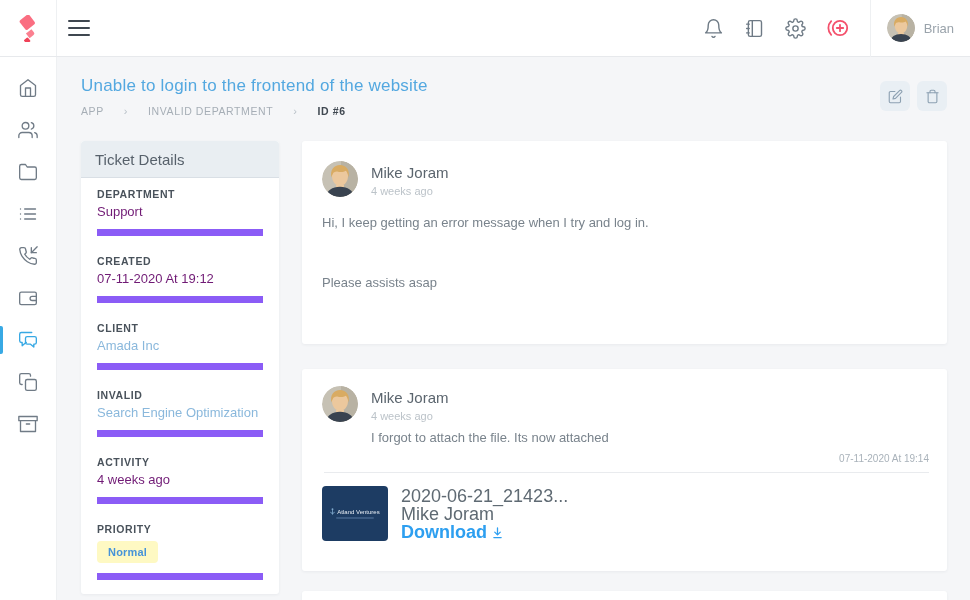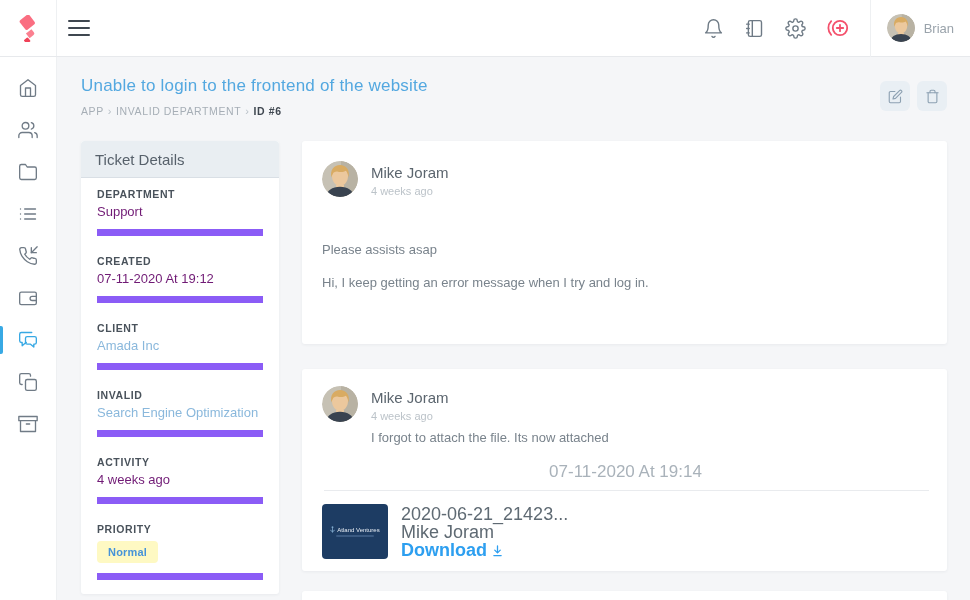--- a/index.html
+++ b/index.html
@@ -36,21 +36,21 @@
   .nav-item.active::before { content:""; position:absolute; left:0; top:7px; bottom:7px;
     width:3px; background:#38a9e4; border-radius:0 2px 2px 0; }
 
   
   .main { position:absolute; top:57px; left:57px; right:0; bottom:0; background:#f5f6f8;
     overflow:hidden; }
   .page-head { display:flex; justify-content:space-between; align-items:flex-start;
     padding:19px 23px 0 24px; }
   .page-title { font-size:17px; font-weight:500; color:#53a8e0; letter-spacing:.2px; }
   .breadcrumb { margin-top:9px; font-size:10.5px; letter-spacing:.6px; color:#a6aeb6;
-    display:flex; align-items:center; gap:4px; }
+    display:flex; align-items:center; gap:20px; }
   .crumb { cursor:pointer; }
   .crumb-sep { color:#b9c1c8; font-size:11px; }
   .crumb.current { color:#3f4750; font-weight:700; cursor:default; }
   .head-buttons { display:flex; gap:7px; margin-top:5px; }
   .sq-btn { width:30px; height:30px; border-radius:6px; background:#e9eff4; border:none;
     display:flex; align-items:center; justify-content:center; color:#8da1b2; cursor:pointer; }
   .sq-btn svg { width:15px; height:15px; }
 
   .content { display:flex; gap:23px; padding:24px 23px 0 24px; align-items:flex-start; }
 
@@ -76,21 +76,21 @@
   .msg-card.first { height:203px; padding:20px; margin-bottom:25px; }
   .msg-card.second { height:202px; padding:17px 18px 0 20px; margin-bottom:20px; overflow:hidden; }
   .msg-card.sliver { height:45px; }
   .msg-head { display:flex; align-items:flex-start; gap:13px; }
   .msg-author { font-size:15px; color:#5b656e; margin-top:3px; }
   .msg-ago { font-size:11px; color:#bcc3c9; margin-top:4px; }
   .msg-line { font-size:13px; color:#79838c; }
   .msg-card.first .msg-line.one { margin-top:18px; }
   .msg-card.first .msg-line.two { margin-top:45px; }
   .inline-text { margin-top:8px; }
-  .msg-stamp { text-align:center; font-size:17px; color:#a9b2ba; margin-top:17px; padding-right:0; }
+  .msg-stamp { text-align:right; font-size:10px; color:#a9b2ba; margin-top:8px; padding-right:0; }
   .msg-divider { border-top:1px solid #e9ebee; margin:8px 0 0 2px; }
   .attach-row { display:flex; gap:13px; margin-top:13px; align-items:flex-start; }
   .attach-thumb { width:66px; height:55px; background:#1d3c63; border-radius:4px; flex:none;
     display:flex; flex-direction:column; align-items:center; justify-content:center; gap:2px;
     cursor:pointer; }
   .thumb-brand { display:flex; align-items:center; gap:2px; color:#e8eef5; font-size:6px;
     white-space:nowrap; }
   .thumb-logo { width:5px; height:7px; color:#7fa8cc; }
   .thumb-sub { width:38px; height:2px; background:#3a5a82; border-radius:1px; }
   .attach-meta { font-size:18px; color:#5f6a73; line-height:17px; padding-top:2px; }
@@ -333,22 +333,22 @@
           <svg class="avatar a36" viewBox="0 0 36 36">
             <g clip-path="url(#avclip)">
                 <use href="#avatar-art"></use>
               </g>
           </svg>
           <div>
             <div class="msg-author">Mike Joram</div>
             <div class="msg-ago">4 weeks ago</div>
           </div>
         </div>
+        <div class="msg-line one">Hi, I keep getting an error message when I try and log in.</div>
         <div class="msg-line two">Please assists asap</div>
-        <div class="msg-line one">Hi, I keep getting an error message when I try and log in.</div>
       </div>
 
       <div class="msg-card second">
         <div class="msg-head">
           <svg class="avatar a36" viewBox="0 0 36 36">
             <g clip-path="url(#avclip)">
                 <use href="#avatar-art"></use>
               </g>
           </svg>
           <div style="flex:1">

